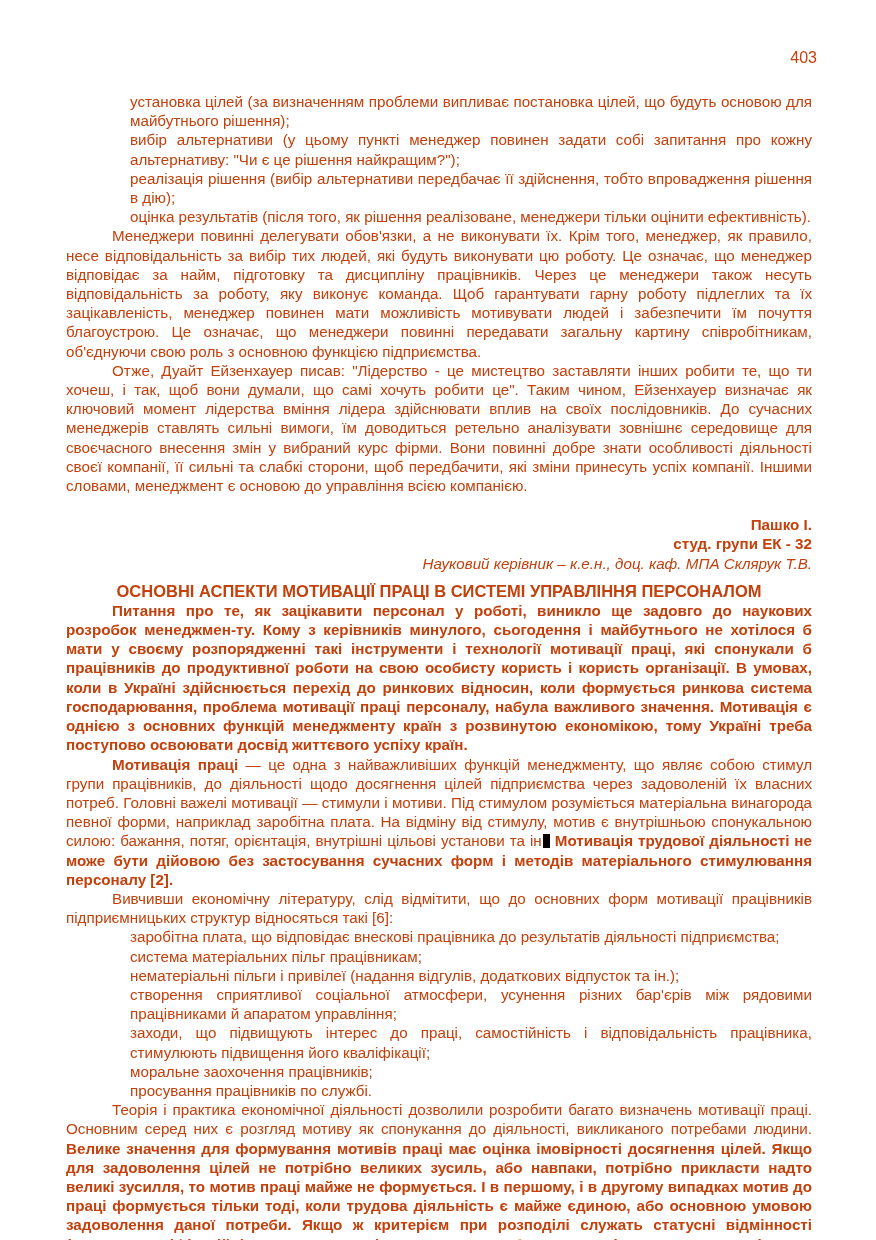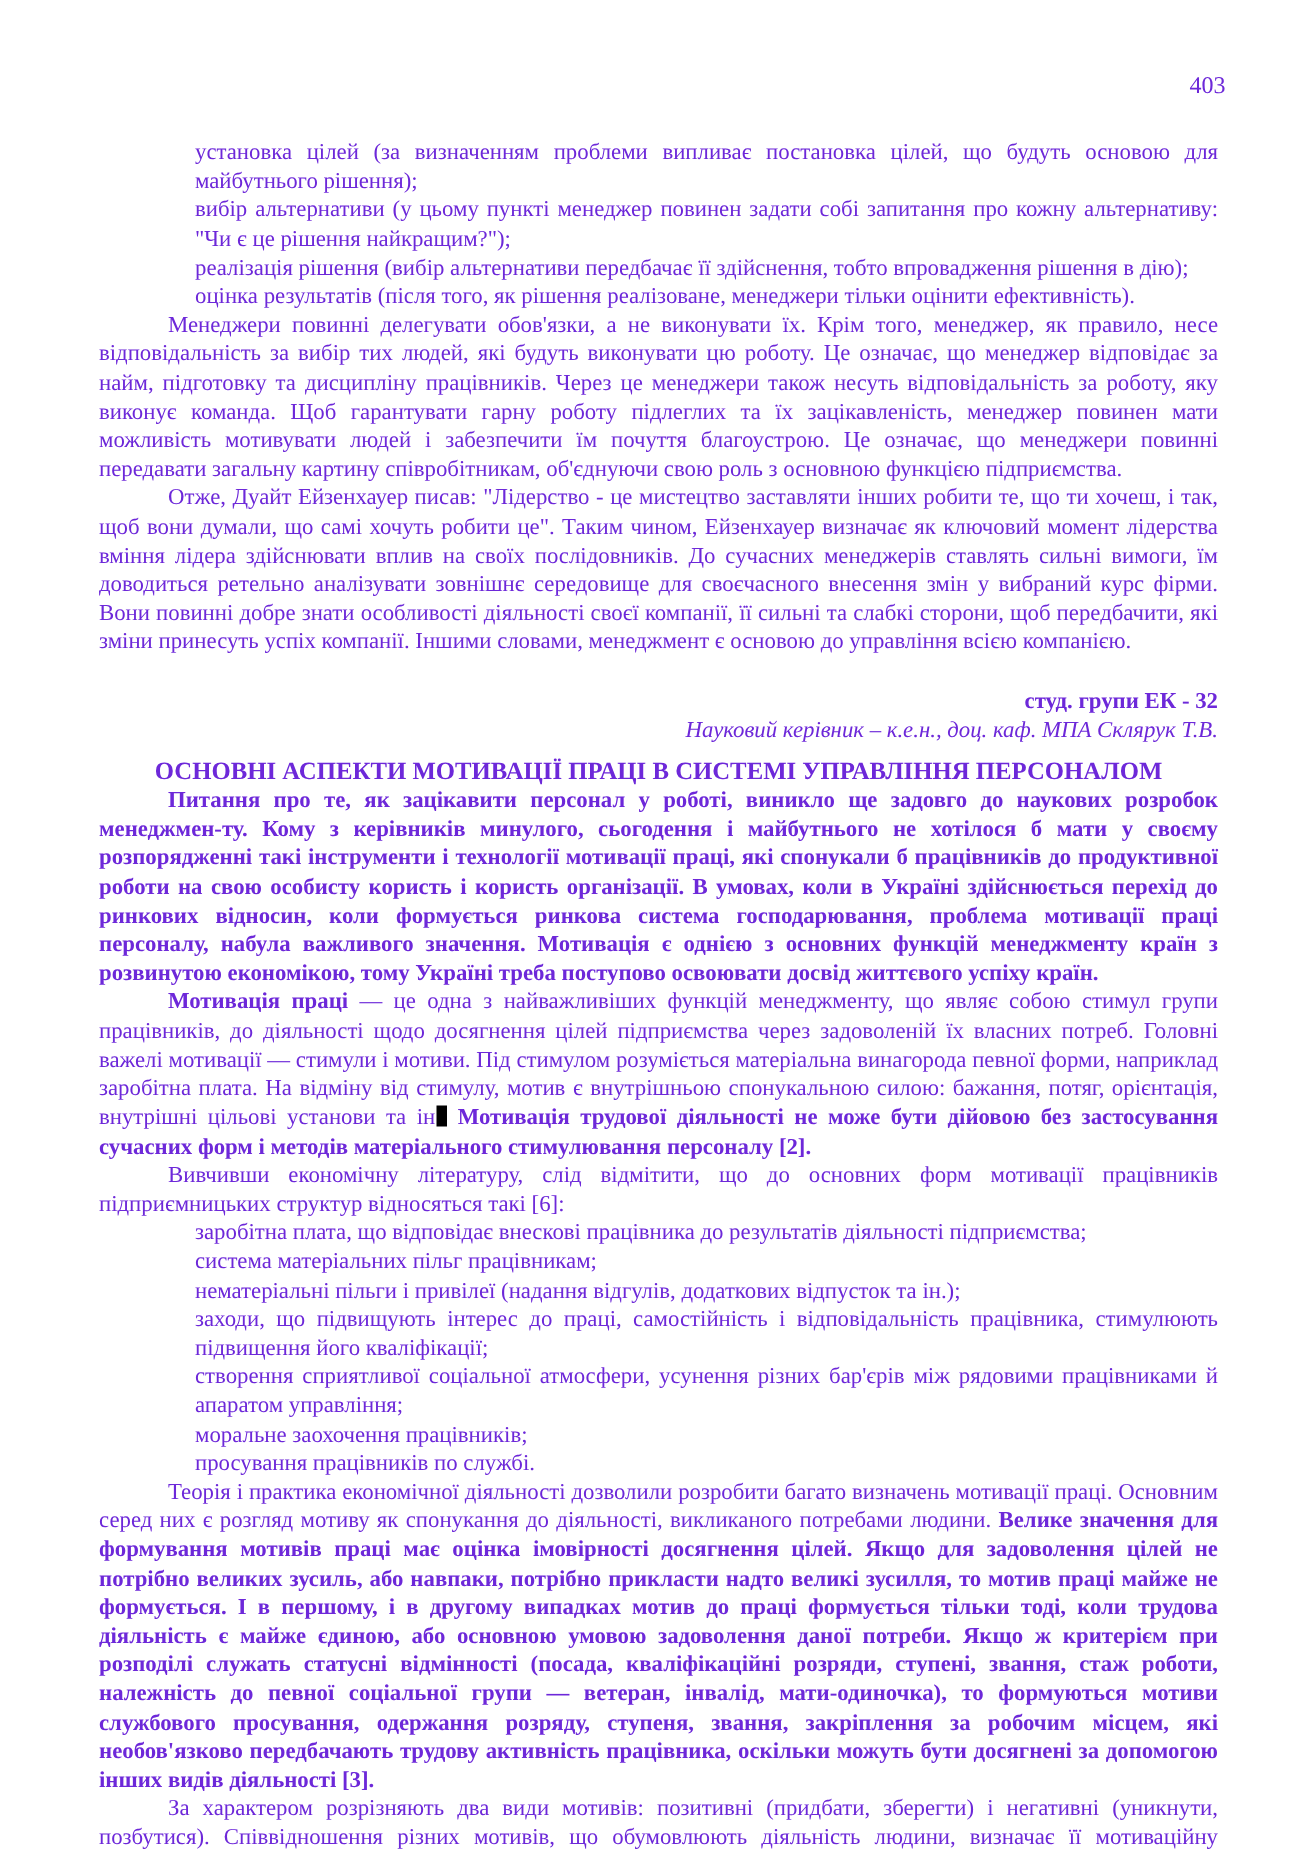--- a/index.html
+++ b/index.html
@@ -2,22 +2,22 @@
 <html lang="uk"><head>
 <meta charset="utf-8">
 <style>
   html, body { margin: 0; padding: 0; background: #ffffff; }
   .page {
     position: relative;
     width: 876px;
     height: 1240px;
     background: #ffffff;
     overflow: hidden;
-    font-family: Liberation Serif, serif;
-    color: #6d28d9;
+    font-family: Liberation Sans, sans-serif;
+    color: #c2410c;
   }
   .page-number {
     position: absolute;
     top: 48px;
     left: 0;
     width: 817px;
     text-align: right;
     font-size: 16px;
     line-height: 20px;
   }
@@ -76,38 +76,39 @@
         <div class="list-item">вибір альтернативи (у цьому пункті менеджер повинен задати собі запитання про кожну альтернативу: "Чи є це рішення найкращим?");</div>
         <div class="list-item">реалізація рішення (вибір альтернативи передбачає її здійснення, тобто впровадження рішення в дію);</div>
         <div class="list-item">оцінка результатів (після того, як рішення реалізоване, менеджери тільки оцінити ефективність).</div>
       </div>
 
     <p class="para indent">Менеджери повинні делегувати обов'язки, а не виконувати їх. Крім того, менеджер, як правило, несе відповідальність за вибір тих людей, які будуть виконувати цю роботу. Це означає, що менеджер відповідає за найм, підготовку та дисципліну працівників. Через це менеджери також несуть відповідальність за роботу, яку виконує команда. Щоб гарантувати гарну роботу підлеглих та їх зацікавленість, менеджер повинен мати можливість мотивувати людей і забезпечити їм почуття благоустрою. Це означає, що менеджери повинні передавати загальну картину співробітникам, об'єднуючи свою роль з основною функцією підприємства.</p>
 
     <p class="para indent">Отже, Дуайт Ейзенхауер писав: "Лідерство - це мистецтво заставляти інших робити те, що ти хочеш, і так, щоб вони думали, що самі хочуть робити це". Таким чином, Ейзенхауер визначає як ключовий момент лідерства вміння лідера здійснювати вплив на своїх послідовників. До сучасних менеджерів ставлять сильні вимоги, їм доводиться ретельно аналізувати зовнішнє середовище для своєчасного внесення змін у вибраний курс фірми. Вони повинні добре знати особливості діяльності своєї компанії, її сильні та слабкі сторони, щоб передбачити, які зміни принесуть успіх компанії. Іншими словами, менеджмент є основою до управління всією компанією.</p>
 
     <div class="signature">
+      <div class="sig-line-bold">Пашко І.</div>
       <div class="sig-line-bold">студ. групи ЕК - 32</div>
       <div class="sig-line-italic">Науковий керівник –  к.е.н., доц. каф. МПА  Склярук Т.В.</div>
     </div>
 
     <h1 class="article-title">ОСНОВНІ АСПЕКТИ МОТИВАЦІЇ ПРАЦІ В СИСТЕМІ УПРАВЛІННЯ ПЕРСОНАЛОМ</h1>
 
     <p class="para indent bold after-title">Питання про те, як зацікавити персонал у роботі, виникло ще задовго до наукових розробок менеджмен-ту. Кому з керівників минулого, сьогодення і майбутнього не хотілося б мати у своєму розпорядженні такі інструменти і технології мотивації праці, які спонукали б працівників до продуктивної роботи на свою особисту користь і користь організації. В умовах, коли в Україні здійснюється перехід до ринкових відносин, коли формується ринкова система господарювання, проблема мотивації праці персоналу, набула важливого значення. Мотивація є однією з основних функцій менеджменту країн з розвинутою економікою, тому Україні треба поступово освоювати досвід життєвого успіху країн.</p>
 
     <p class="para indent"><span class="bold">Мотивація праці</span><span> — це одна з найважливіших функцій менеджменту, що являє собою стимул групи працівників, до діяльності щодо досягнення цілей підприємства через задоволеній їх власних потреб. Головні важелі мотивації — стимули і мотиви. Під стимулом розуміється матеріальна винагорода певної форми, наприклад заробітна плата. На відміну від стимулу, мотив є внутрішньою спонукальною силою: бажання, потяг, орієнтація, внутрішні цільові установи та ін</span><span class="cursor-mark"></span><span class="bold"> Мотивація трудової діяльності не може бути дійовою без застосування сучасних форм і методів матеріального стимулювання персоналу [2].</span></p>
 
     <p class="para indent">Вивчивши економічну літературу, слід відмітити, що до основних форм мотивації працівників підприємницьких структур відносяться такі [6]:</p>
 
     <div class="doc-list">
         <div class="list-item">заробітна плата, що відповідає внескові працівника до результатів діяльності підприємства;</div>
         <div class="list-item">система матеріальних пільг працівникам;</div>
         <div class="list-item">нематеріальні пільги і привілеї (надання відгулів, додаткових відпусток та ін.);</div>
+        <div class="list-item">створення сприятливої соціальної атмосфери, усунення різних бар'єрів між рядовими працівниками й апаратом управління;</div>
         <div class="list-item">заходи, що підвищують інтерес до праці, самостійність і відповідальність працівника, стимулюють підвищення його кваліфікації;</div>
-        <div class="list-item">створення сприятливої соціальної атмосфери, усунення різних бар'єрів між рядовими працівниками й апаратом управління;</div>
         <div class="list-item">моральне заохочення працівників;</div>
         <div class="list-item">просування працівників по службі.</div>
       </div>
 
     <p class="para indent"><span>Теорія і практика економічної діяльності дозволили розробити багато визначень мотивації праці. Основним серед них є розгляд мотиву як спонукання до діяльності, викликаного потребами людини.</span><span class="bold"> Велике значення для формування мотивів праці має оцінка імовірності досягнення цілей. Якщо для задоволення цілей не потрібно великих зусиль, або навпаки, потрібно прикласти надто великі зусилля, то мотив праці майже не формується. І в першому, і в другому випадках мотив до праці формується тільки тоді, коли трудова діяльність є майже єдиною, або основною умовою задоволення даної потреби. Якщо ж критерієм при розподілі служать статусні відмінності (посада, кваліфікаційні розряди, ступені, звання, стаж роботи, належність до певної соціальної групи — ветеран, інвалід, мати-одиночка), то формуються мотиви службового просування, одержання розряду, ступеня, звання, закріплення за робочим місцем, які необов'язково передбачають трудову активність працівника, оскільки можуть бути досягнені за допомогою інших видів діяльності [3].</span></p>
 
     <p class="para indent">За характером розрізняють два види мотивів: позитивні (придбати, зберегти) і негативні (уникнути, позбутися). Співвідношення різних мотивів, що обумовлюють діяльність людини, визначає її мотиваційну структуру.</p>
 
   </div>
 </div>

